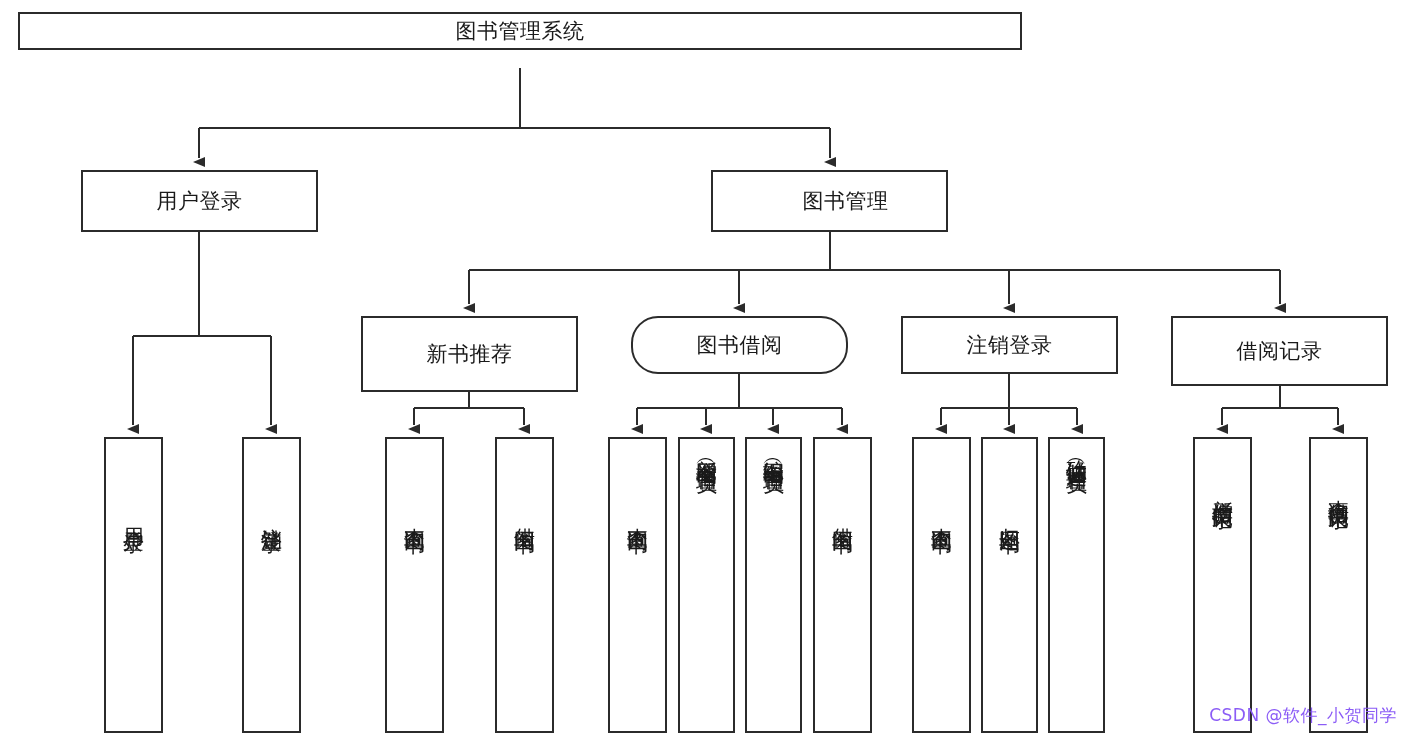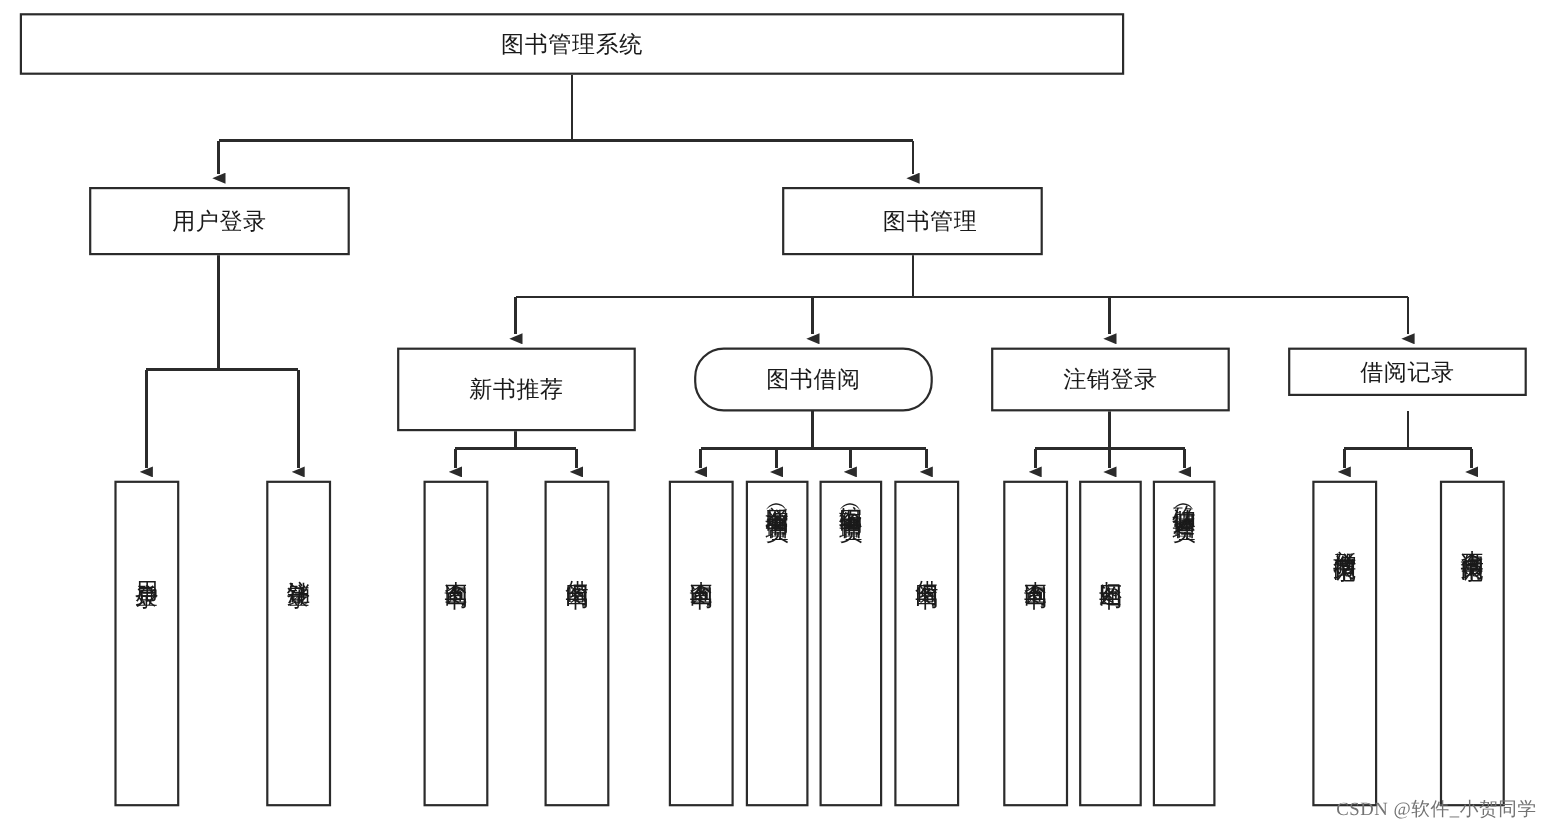--- a/index.html
+++ b/index.html
@@ -56,27 +56,26 @@
     line-height: 1.05;
     text-align: center;
     white-space: nowrap;
   }
   .node-label-v.shift-top {
     margin-top: 4px;
   }
   .watermark {
     position: absolute;
     right: 8px;
-    bottom: 0;
+    bottom: 20px;
     font-size: 17px;
-    color: #737373;
+    color: #8b5cf6;
     letter-spacing: 0.5px;
     white-space: nowrap;
     user-select: none;
-    font-family: Liberation Serif, serif;
   }
 </style>
 </head>
 <body>
 
 <div id="canvas">
 
   <svg class="layer" viewBox="0 0 1405 747" xmlns="http://www.w3.org/2000/svg">
     <defs>
       <marker id="arrowHead" markerWidth="10" markerHeight="12" refX="1" refY="6" orient="auto" markerUnits="userSpaceOnUse">
@@ -123,21 +122,21 @@
       <path d="M 1009 408 L 1009 425" marker-end="url(#arrowHead)"></path>
       <path d="M 1077 408 L 1077 425" marker-end="url(#arrowHead)"></path>
 
       <path d="M 1280 374 L 1280 408"></path>
       <path d="M 1222 408 L 1338 408"></path>
       <path d="M 1222 408 L 1222 425" marker-end="url(#arrowHead)"></path>
       <path d="M 1338 408 L 1338 425" marker-end="url(#arrowHead)"></path>
     </g>
   </svg>
 
-  <div class="node-box" style="left:18px; top:12px; width:1004px; height:56px;font-family:Liberation Serif, serif;">
+  <div class="node-box" style="left:18px; top:12px; width:1004px; height:38px;font-family:Liberation Serif, serif;">
     <span class="node-label-h">图书管理系统</span>
   </div>
 
   <div class="node-box" style="left:81px; top:170px; width:237px; height:62px;">
     <span class="node-label-h">用户登录</span>
   </div>
 
   <div class="node-box" style="left:711px; top:170px; width:237px; height:62px;padding-left:32px;">
     <span class="node-label-h">图书管理</span>
   </div>
@@ -147,21 +146,21 @@
   </div>
 
   <div class="node-box" style="left:631px; top:316px; width:217px; height:58px;border-radius:27px;">
     <span class="node-label-h">图书借阅</span>
   </div>
 
   <div class="node-box" style="left:901px; top:316px; width:217px; height:58px;">
     <span class="node-label-h">注销登录</span>
   </div>
 
-  <div class="node-box" style="left:1171px; top:316px; width:217px; height:44px;">
+  <div class="node-box" style="left:1171px; top:316px; width:217px; height:70px;">
     <span class="node-label-h">借阅记录</span>
   </div>
 
   <div class="node-box leaf" style="left:104px; top:437px; width:59px; height:296px;">
     <span class="node-label-v" style="margin-top:72px;">用户登录</span>
   </div>
 
   <div class="node-box leaf" style="left:242px; top:437px; width:59px; height:296px;">
     <span class="node-label-v" style="margin-top:72px;">注销登录</span>
   </div>

